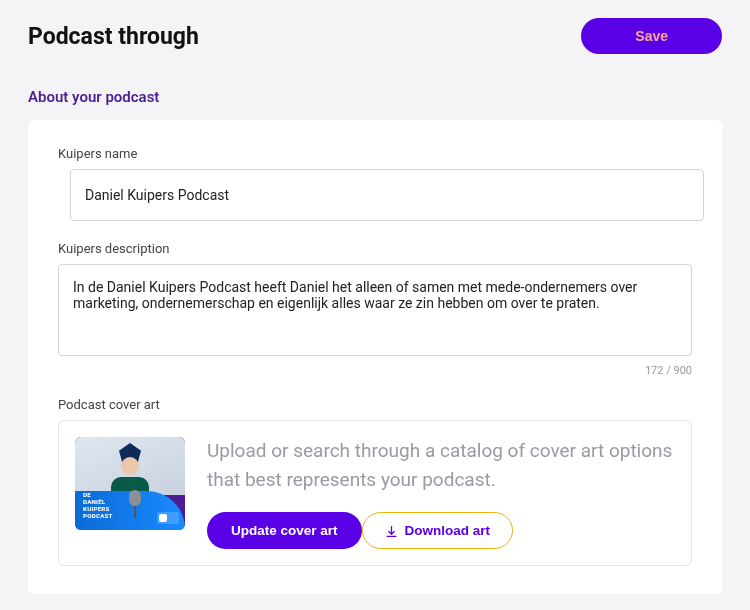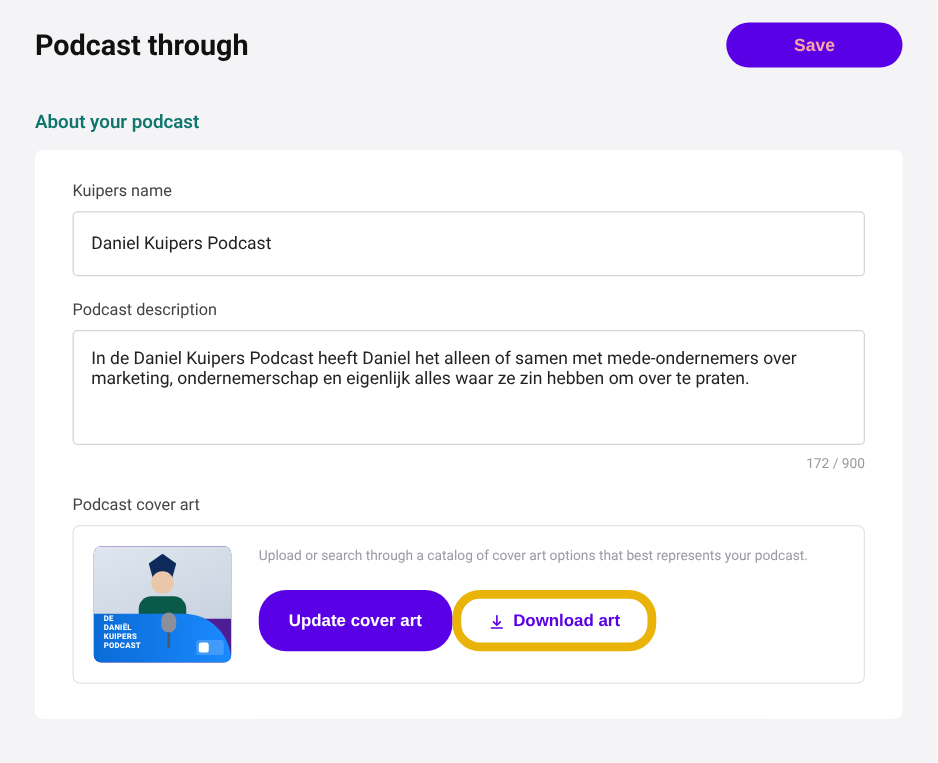--- a/index.html
+++ b/index.html
@@ -31,21 +31,21 @@
     border: none;
     border-radius: 22px;
     padding: 10px 54px;
     font-size: 14px;
     font-weight: 600;
     cursor: pointer;
   }
   .section-title {
     font-size: 15px;
     font-weight: 600;
-    color: #0f766e;
+    color: #4c1d95;
     margin-bottom: 14px;
   }
   .card {
     background: #fff;
     border-radius: 6px;
     padding: 26px 30px 28px 30px;
   }
   .field-label {
     font-size: 13px;
     color: #444;
@@ -160,42 +160,42 @@
     position: absolute;
     left: 2px; top: 2px;
     width: 8px; height: 8px;
     background: #fff;
     border-radius: 2px;
   }
   .cover-right {
     flex: 1;
   }
   .cover-help {
-    font-size: 11px;
+    font-size: 19px;
     color: #9a9aa2;
     line-height: 1.5;
     margin-bottom: 18px;
   }
   .btn-row {
     display: flex;
   }
   .btn-primary {
     background: #5a00e6;
     color: #fff;
     border: none;
     border-radius: 22px;
     padding: 10px 24px;
     font-size: 13.5px;
     font-weight: 600;
     cursor: pointer;
   }
   .btn-outline {
     background: #fff;
     color: #5a00e6;
-    border: 7px solid #eab308;
+    border: 1px solid #eab308;
     border-radius: 22px;
     padding: 10px 22px;
     font-size: 13.5px;
     font-weight: 600;
     cursor: pointer;
     display: inline-flex;
     align-items: flex-end;
     gap: 7px;
   }
   .dl-icon {
@@ -211,25 +211,25 @@
     <h1 class="page-title">Podcast through</h1>
     <button class="btn-save">Save</button>
   </div>
 
   <div class="section-title">About your podcast</div>
 
   <div class="card">
 
     <div class="field-block">
       <label class="field-label">Kuipers name</label>
-      <input type="text" class="text-input" style="height: 52px;" value="Daniel Kuipers Podcast">
+      <input type="text" class="text-input" style="height: 52px; margin-left: 12px;" value="Daniel Kuipers Podcast">
     </div>
 
     <div class="field-block">
-      <label class="field-label">Podcast description</label>
+      <label class="field-label">Kuipers description</label>
       <textarea class="text-input" rows="4" style="height: 92px;">In de Daniel Kuipers Podcast heeft Daniel het alleen of samen met mede-ondernemers over marketing, ondernemerschap en eigenlijk alles waar ze zin hebben om over te praten.</textarea>
       <div class="counter">172 / 900</div>
     </div>
 
     <div class="cover-block">
       <label class="field-label">Podcast cover art</label>
       <div class="cover-panel">
         <div class="cover-thumb">
           <div class="thumb-top"></div>
           <div class="thumb-logo"></div>

